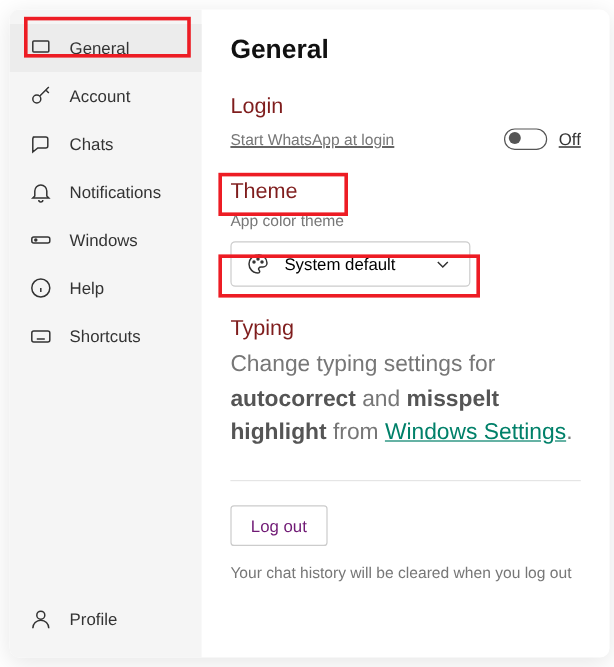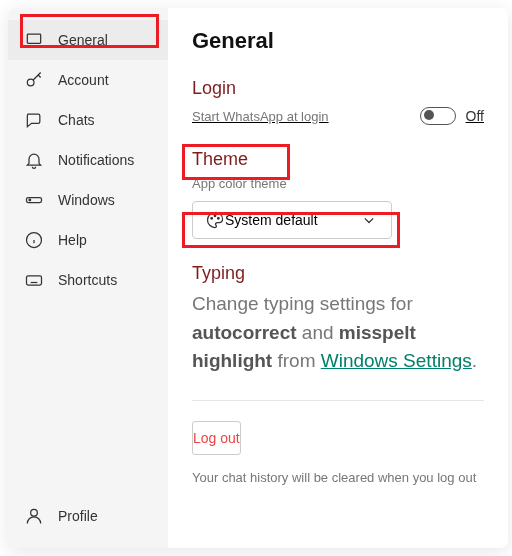--- a/index.html
+++ b/index.html
@@ -18,30 +18,30 @@
     .section { margin-bottom: 24px; }
     .section-title { font-size: 18px; font-weight: 400; color: #7f1d1d; margin-bottom: 6px; }
     .section-sub { font-size: 13px; color: #777; }
     
     .login-row { display: flex; align-items: center; justify-content: space-between; margin-top: 8px; text-decoration: underline; }
     .toggle-wrap { display: flex; align-items: center; gap: 10px; }
     .toggle { width: 36px; height: 18px; border: 1.5px solid #555; border-radius: 10px; position: relative; background: #fff; cursor: pointer; }
     .toggle-knob { width: 10px; height: 10px; background: #555; border-radius: 50%; position: absolute; left: 3px; top: 2px; }
     .toggle-label { font-size: 14px; color: #333; }
     
-    .dropdown { display: flex; align-items: center; border: 1px solid #ccc; border-radius: 4px; padding: 8px 12px; width: 200px; margin-top: 10px; cursor: pointer; font-size: 14px; position: relative; }
+    .dropdown { display: flex; align-items: center; gap: 12px; border: 1px solid #ccc; border-radius: 4px; padding: 8px 12px; width: 200px; margin-top: 10px; cursor: pointer; font-size: 14px; position: relative; }
     .dropdown .chev { margin-left: auto; }
     
     .typing-text { font-size: 19px; color: #777; line-height: 1.5; margin-top: 6px; }
     .typing-text .bold { font-weight: 600; color: #555; }
     .typing-text .link { color: #008069; text-decoration: underline; cursor: pointer; }
     
     .divider { border: none; border-top: 1px solid #e5e5e5; margin: 20px 0; }
     
-    .logout-btn { border: 1px solid #ccc; background: #fff; border-radius: 3px; padding: 8px 0; font-size: 14px; cursor: pointer; color: #ef4444; }
+    .logout-btn { border: 1px solid #ccc; background: #fff; border-radius: 3px; padding: 8px 16px; font-size: 14px; cursor: pointer; color: #701a75; }
     .logout-note { font-size: 13px; color: #777; margin-top: 14px; line-height: 1.4; }
     
     .highlight-box-1 { position: absolute; border: 3px solid #ed1c24; pointer-events: none; }
     .hb-general { left: 20px; top: 14px; width: 139px; height: 34px; }
     .hb-theme { left: 182px; top: 144px; width: 108px; height: 36px; }
     .hb-dropdown { left: 182px; top: 212px; width: 218px; height: 36px; }
   </style>
 </head>
 <body>
 

